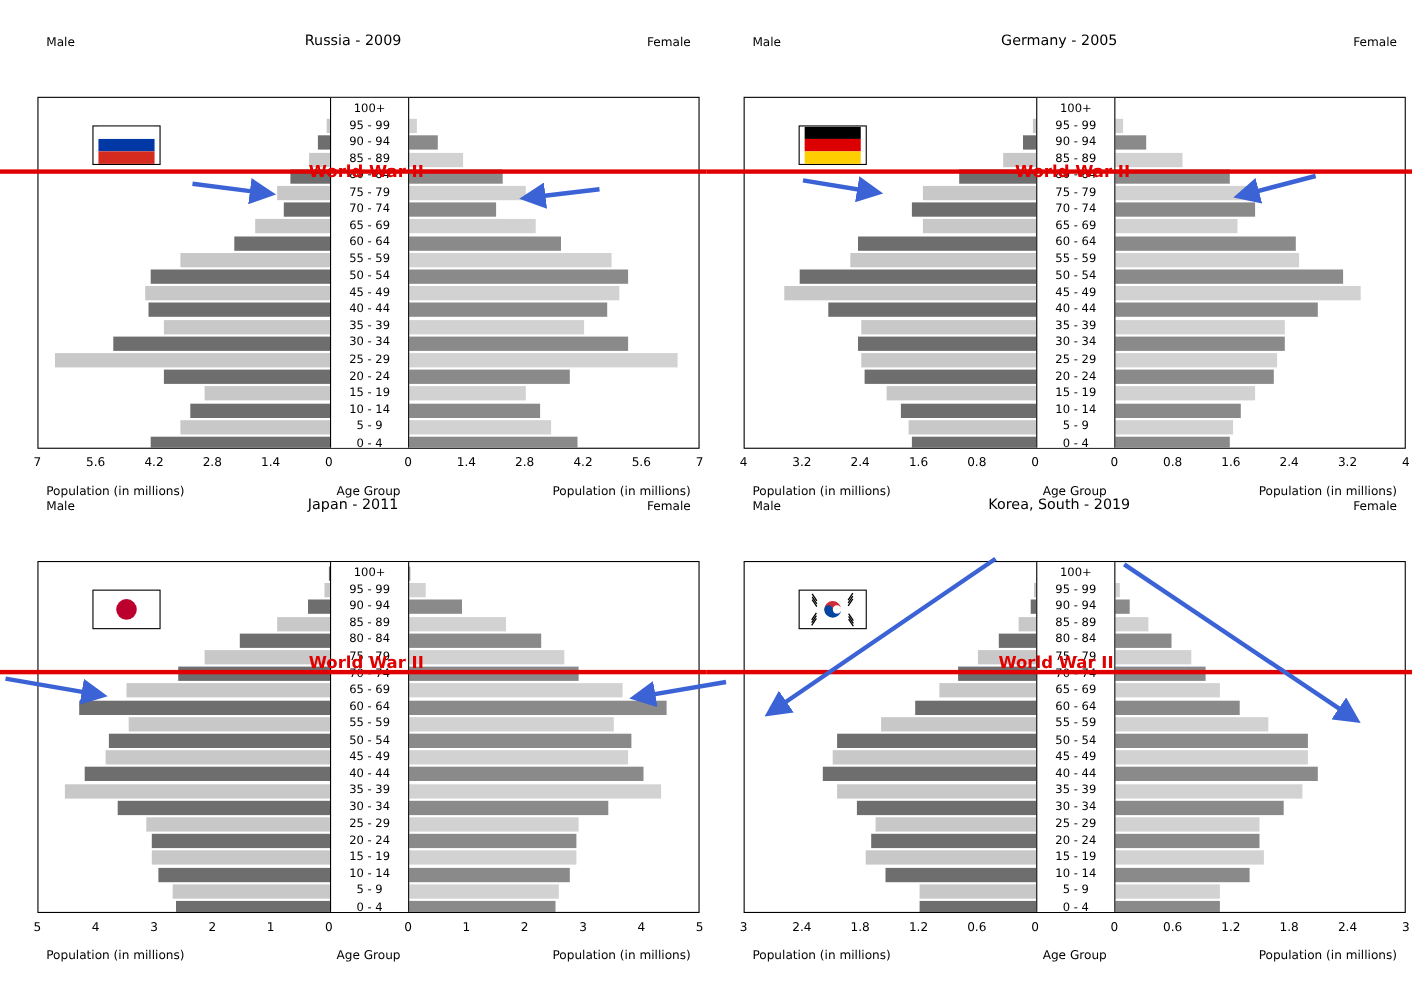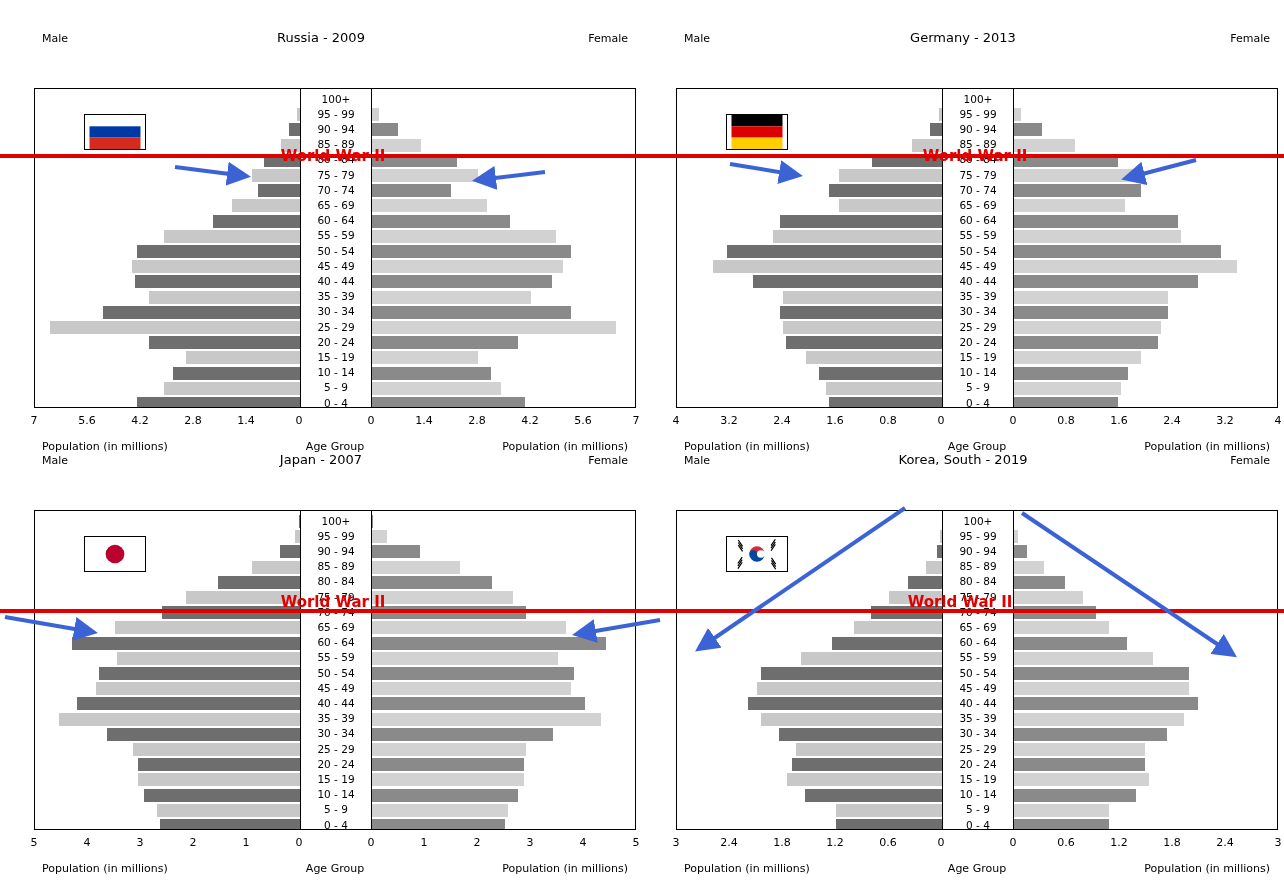--- a/index.html
+++ b/index.html
@@ -121,21 +121,21 @@
       <div class="axis-title" style="left: 42px; top: 410px;">Population (in millions)</div>
       <div class="axis-title" style="left: 335px; top: 410px; transform: translateX(-50%);">Age Group</div>
       <div class="axis-title" style="right: 14px; top: 410px;">Population (in millions)</div>
       <div class="flag" style="left: 84px; top: 84px; width: 62px; height: 36px;"><svg width="100%" height="100%" viewBox="0 0 60 40">
           <rect width="60" height="13.3" fill="#fff"></rect>
           <rect y="13.3" width="60" height="13.3" fill="#0039a6"></rect>
           <rect y="26.6" width="60" height="13.4" fill="#d52b1e"></rect>
         </svg></div>
     </div>
     <div class="panel" style="left: 642px; top: 30px; width: 642px; height: 418px;">
-      <div class="panel-title">Germany - 2013</div>
+      <div class="panel-title">Germany - 2005</div>
       <div class="side-label male" style="left: 42px;">Male</div>
       <div class="side-label female" style="right: 14px;">Female</div>
       <div class="plot" style="left: 34px; top: 58px; width: 602px; height: 320px;">
         <div class="half left" style="width: 265px;">
           <div class="bar left" style="top: 4px; width: 0.33125px; background: rgb(110, 110, 110);"></div>
           <div class="bar left" style="top: 19.2px; width: 3.3125px; background: rgb(200, 200, 200);"></div>
           <div class="bar left" style="top: 34.4px; width: 11.925px; background: rgb(110, 110, 110);"></div>
           <div class="bar left" style="top: 49.6px; width: 29.8125px; background: rgb(200, 200, 200);"></div>
           <div class="bar left" style="top: 64.8px; width: 69.5625px; background: rgb(110, 110, 110);"></div>
           <div class="bar left" style="top: 80px; width: 102.688px; background: rgb(200, 200, 200);"></div>
@@ -217,21 +217,21 @@
       <div class="axis-title" style="left: 42px; top: 410px;">Population (in millions)</div>
       <div class="axis-title" style="left: 335px; top: 410px; transform: translateX(-50%);">Age Group</div>
       <div class="axis-title" style="right: 14px; top: 410px;">Population (in millions)</div>
       <div class="flag" style="left: 84px; top: 84px; width: 62px; height: 36px;"><svg width="100%" height="100%" viewBox="0 0 60 40">
           <rect width="60" height="13.3" fill="#000"></rect>
           <rect y="13.3" width="60" height="13.3" fill="#dd0000"></rect>
           <rect y="26.6" width="60" height="13.4" fill="#ffce00"></rect>
         </svg></div>
     </div>
     <div class="panel" style="left: 0px; top: 452px; width: 642px; height: 418px;">
-      <div class="panel-title">Japan - 2007</div>
+      <div class="panel-title">Japan - 2011</div>
       <div class="side-label male" style="left: 42px;">Male</div>
       <div class="side-label female" style="right: 14px;">Female</div>
       <div class="plot" style="left: 34px; top: 58px; width: 602px; height: 320px;">
         <div class="half left" style="width: 265px;">
           <div class="bar left" style="top: 4px; width: 0.53px; background: rgb(110, 110, 110);"></div>
           <div class="bar left" style="top: 19.2px; width: 5.3px; background: rgb(200, 200, 200);"></div>
           <div class="bar left" style="top: 34.4px; width: 19.61px; background: rgb(110, 110, 110);"></div>
           <div class="bar left" style="top: 49.6px; width: 47.7px; background: rgb(200, 200, 200);"></div>
           <div class="bar left" style="top: 64.8px; width: 82.15px; background: rgb(110, 110, 110);"></div>
           <div class="bar left" style="top: 80px; width: 113.95px; background: rgb(200, 200, 200);"></div>

